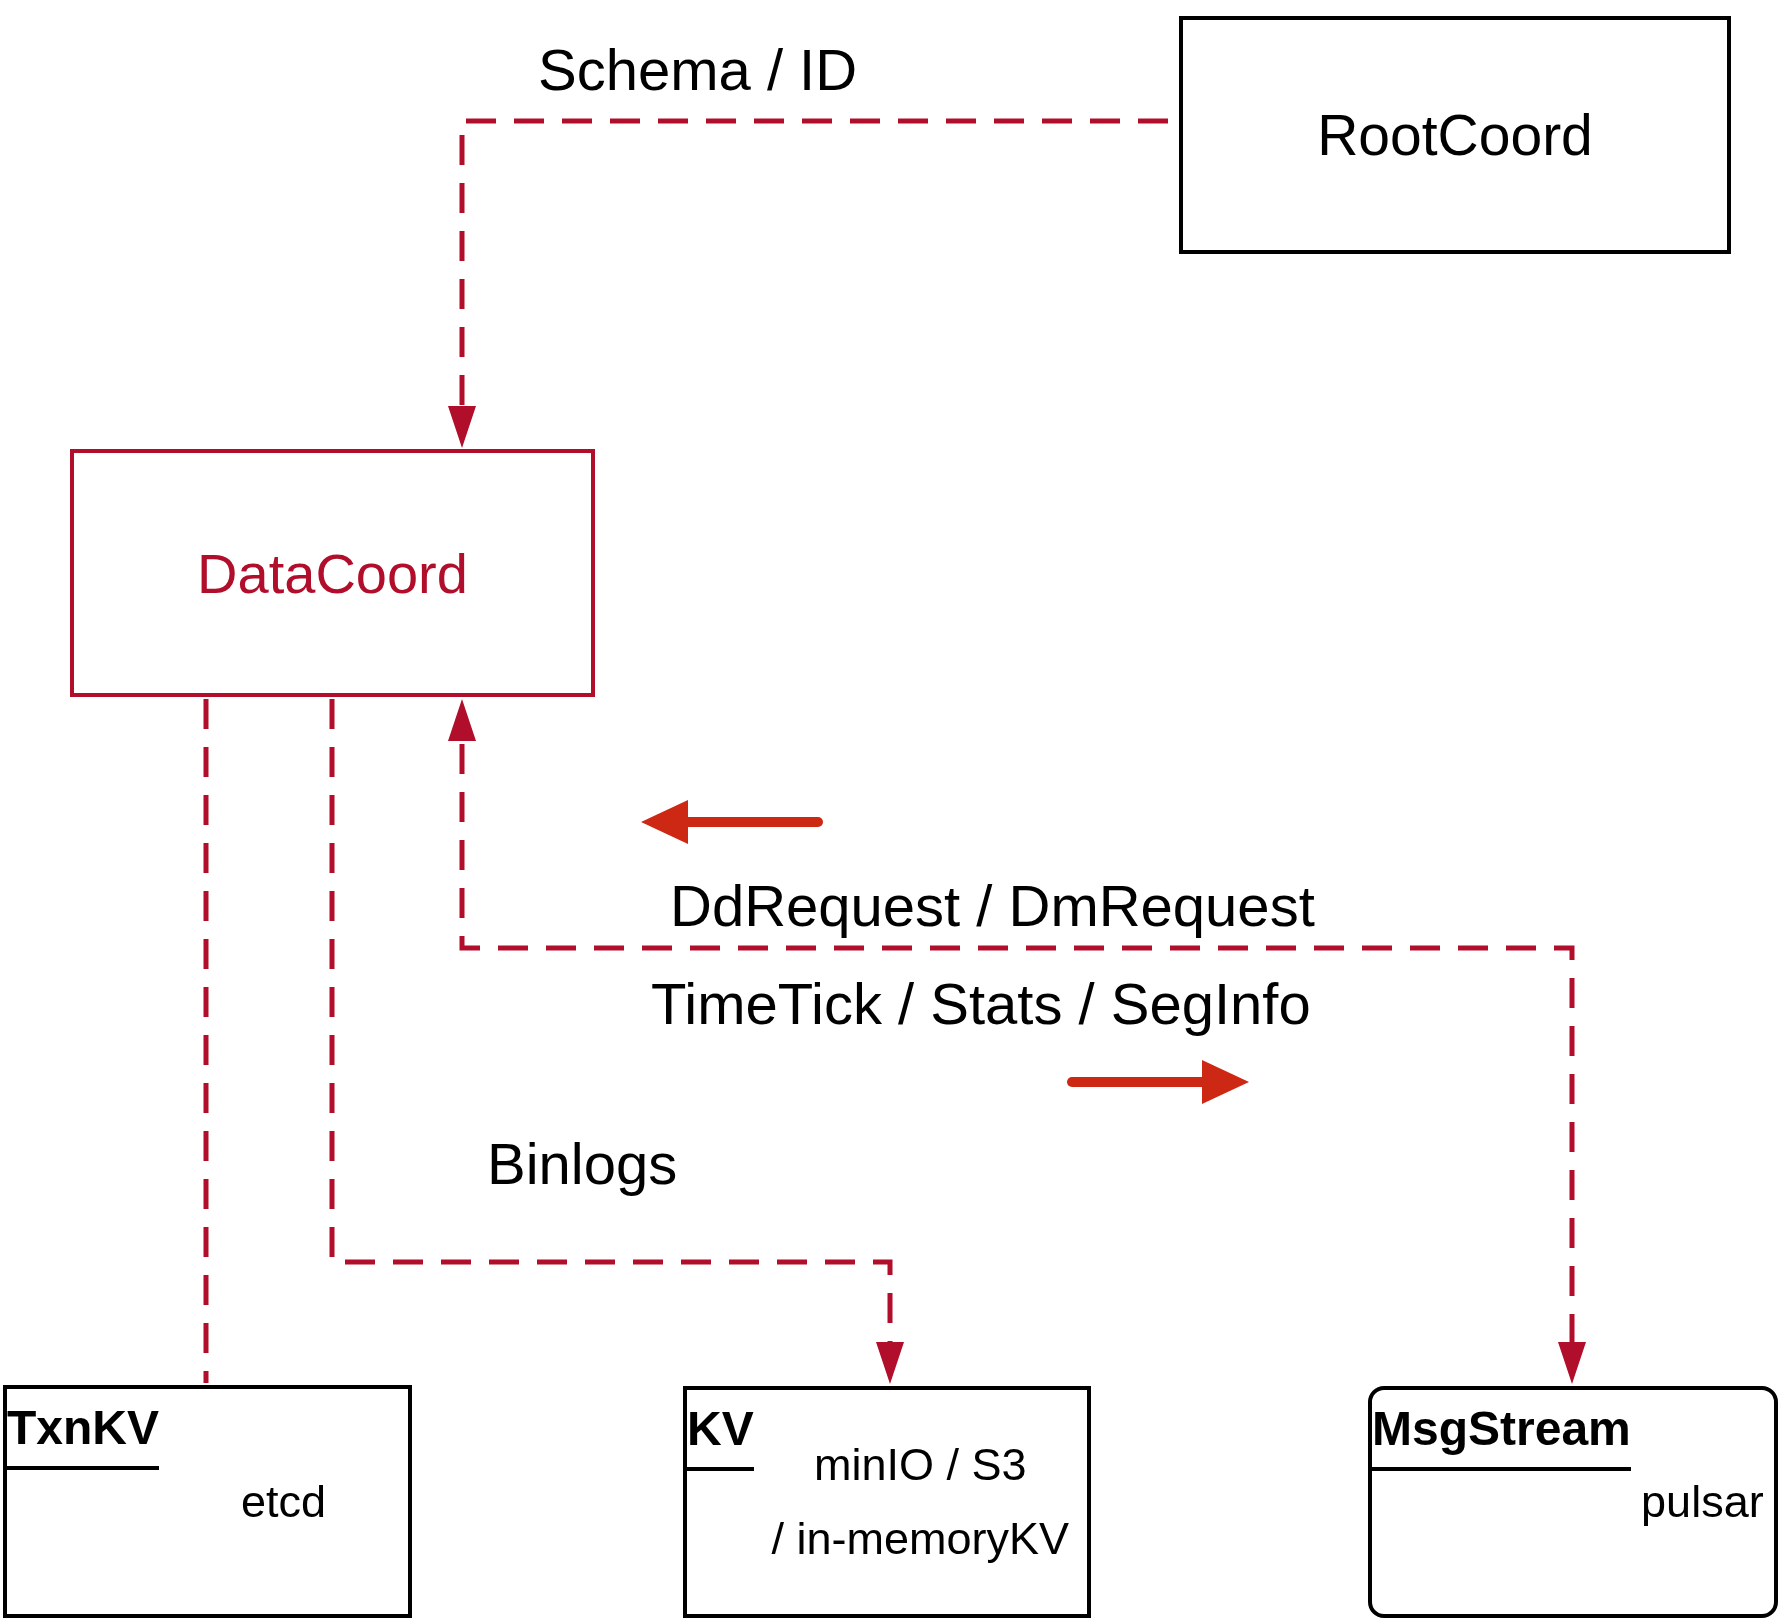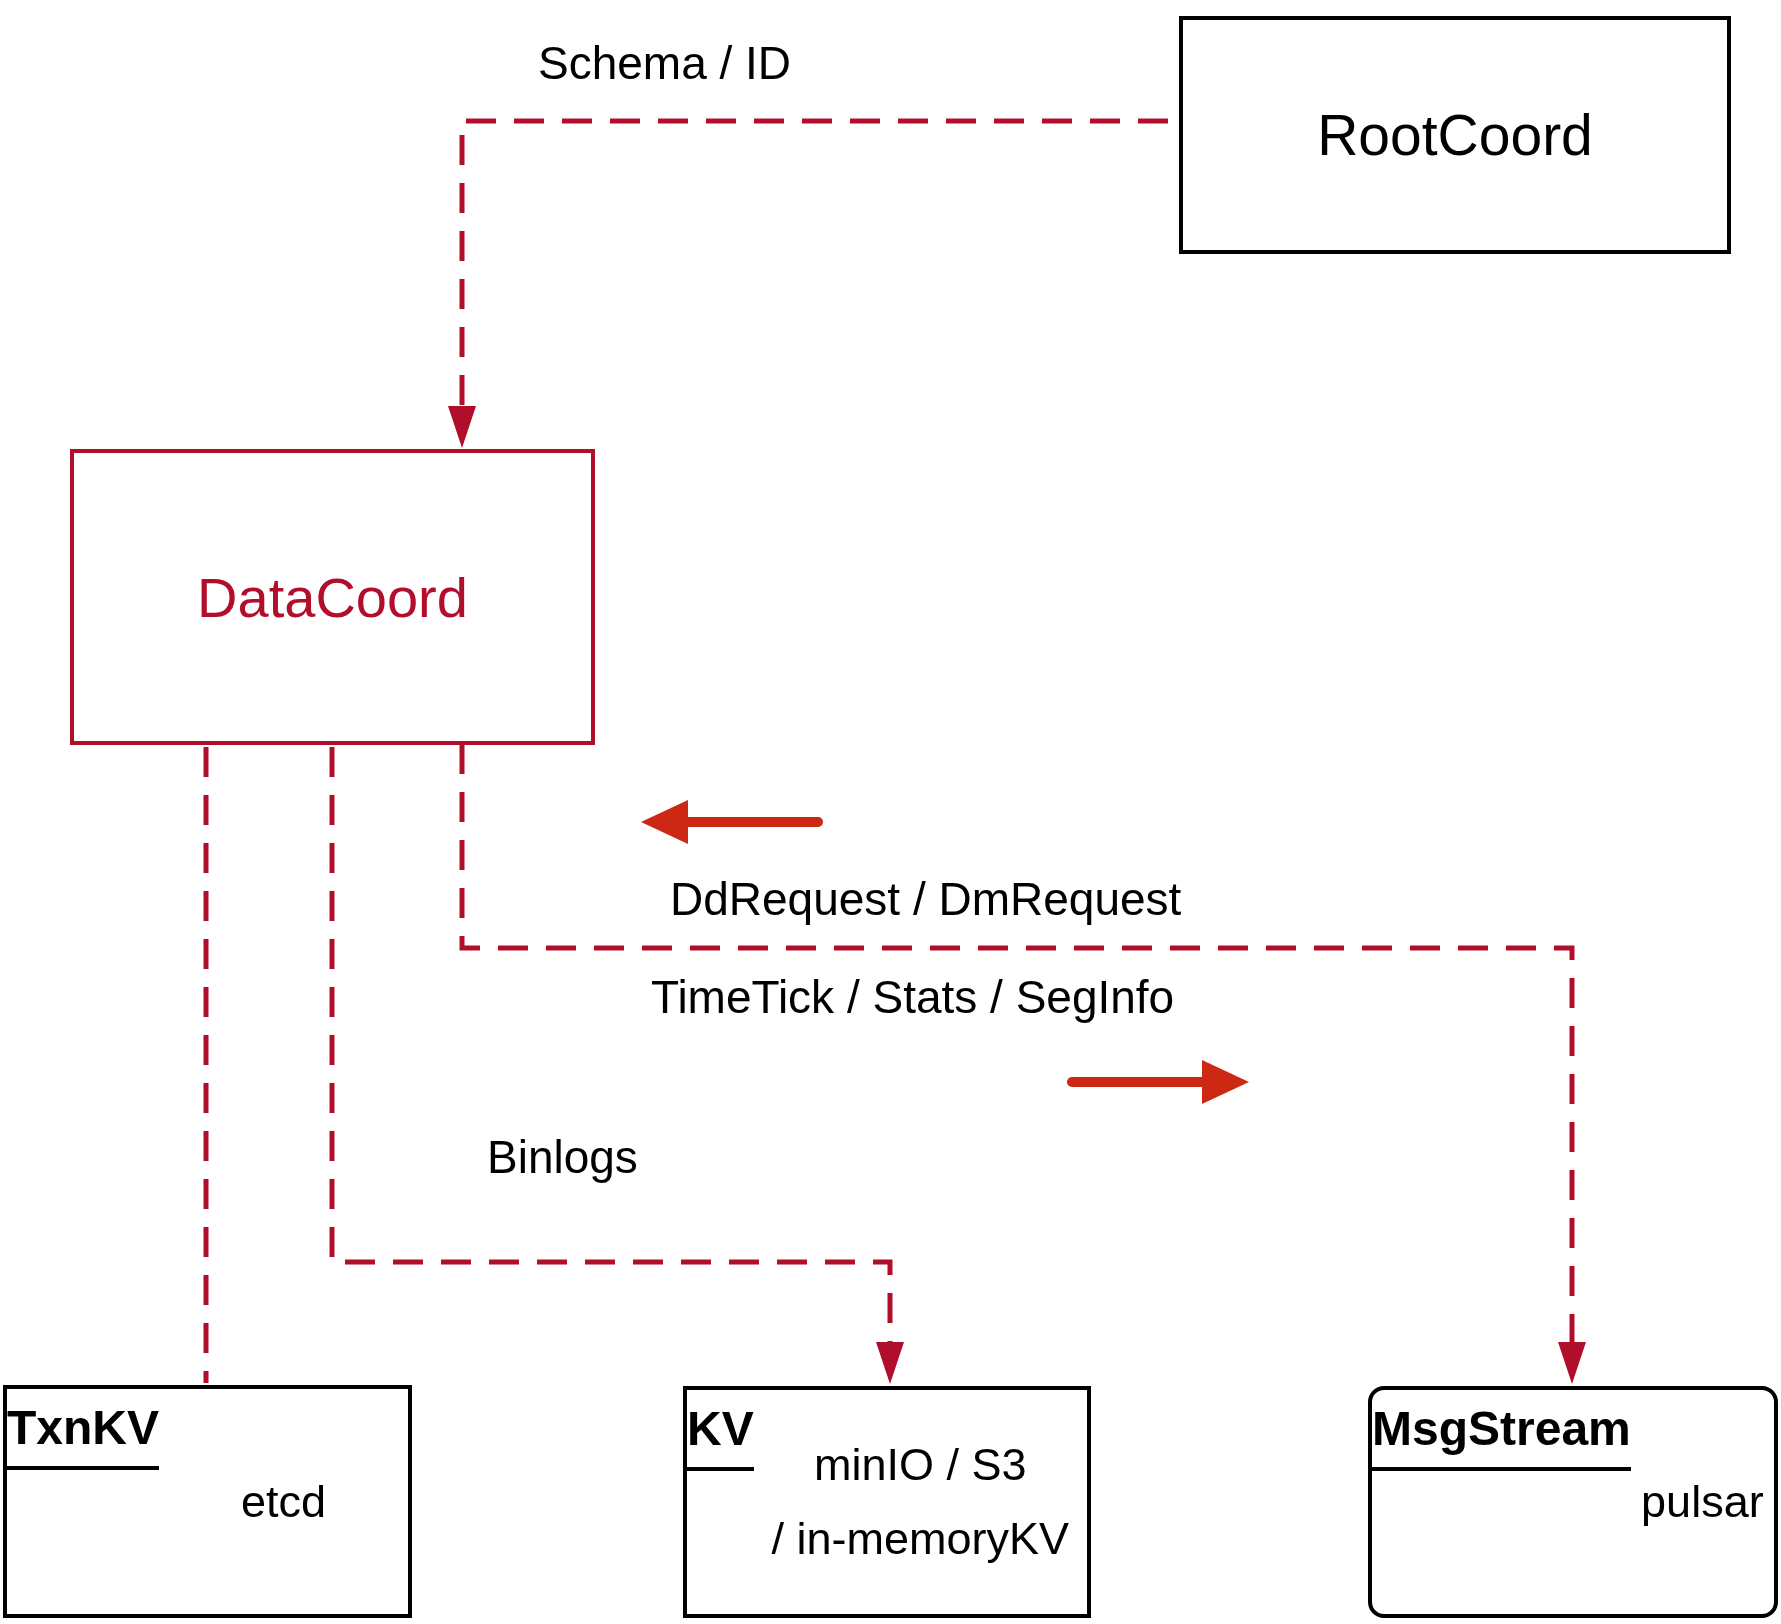--- a/index.html
+++ b/index.html
@@ -46,21 +46,21 @@
     font-weight:bold;font-size:48px;
   }
   .store-body{
     flex:1;
     display:flex;flex-direction:column;align-items:center;justify-content:center;
     font-size:45px;line-height:1.64;
   }
   .edge-label{
     position:absolute;
     color:var(--ink);
-    font-size:46px;
+    font-size:58px;
     line-height:1.1;
     white-space:nowrap;
   }
 </style>
 </head>
 <body>
 
 <div class="canvas">
 
   <svg class="connectors" viewBox="0 0 1781 1624" xmlns="http://www.w3.org/2000/svg">
@@ -81,21 +81,21 @@
     <polygon class="solid-head" points="641,822 688,800 688,844"></polygon>
 
     <path class="solid-shaft" d="M1072 1082 L1202 1082"></path>
     <polygon class="solid-head" points="1249,1082 1202,1060 1202,1104"></polygon>
   </svg>
 
   <div class="node node-plain" style="left:1179px;top:4px;width:552px;height:238px;margin-top:12px;">
     <span>RootCoord</span>
   </div>
 
-  <div class="node node-red" style="left:70px;top:449px;width:525px;height:296px;text-align:right;">
+  <div class="node node-red" style="left:70px;top:449px;width:525px;height:248px;text-align:right;">
     <span>DataCoord</span>
   </div>
 
   <div class="store" style="left:3px;top:1385px;width:409px;height:233px;">
     <div class="store-head">TxnKV</div>
     <div class="store-body">
       <span>etcd</span>
     </div>
   </div>
 

